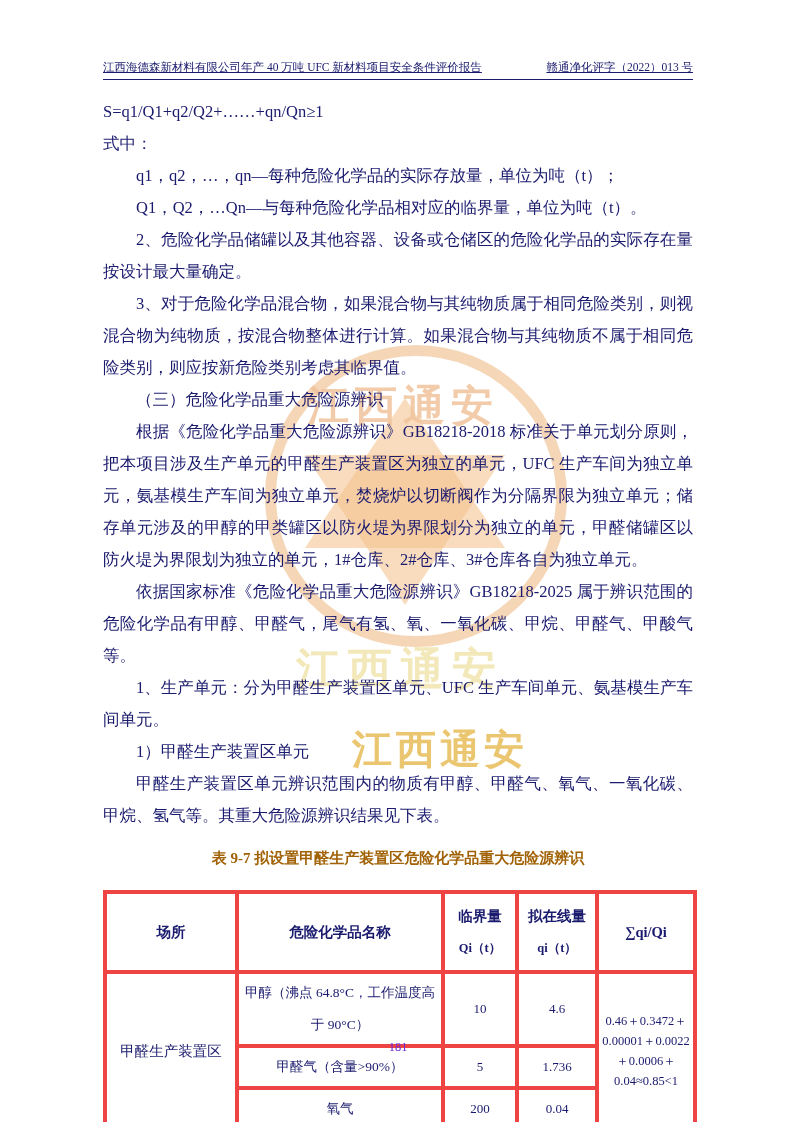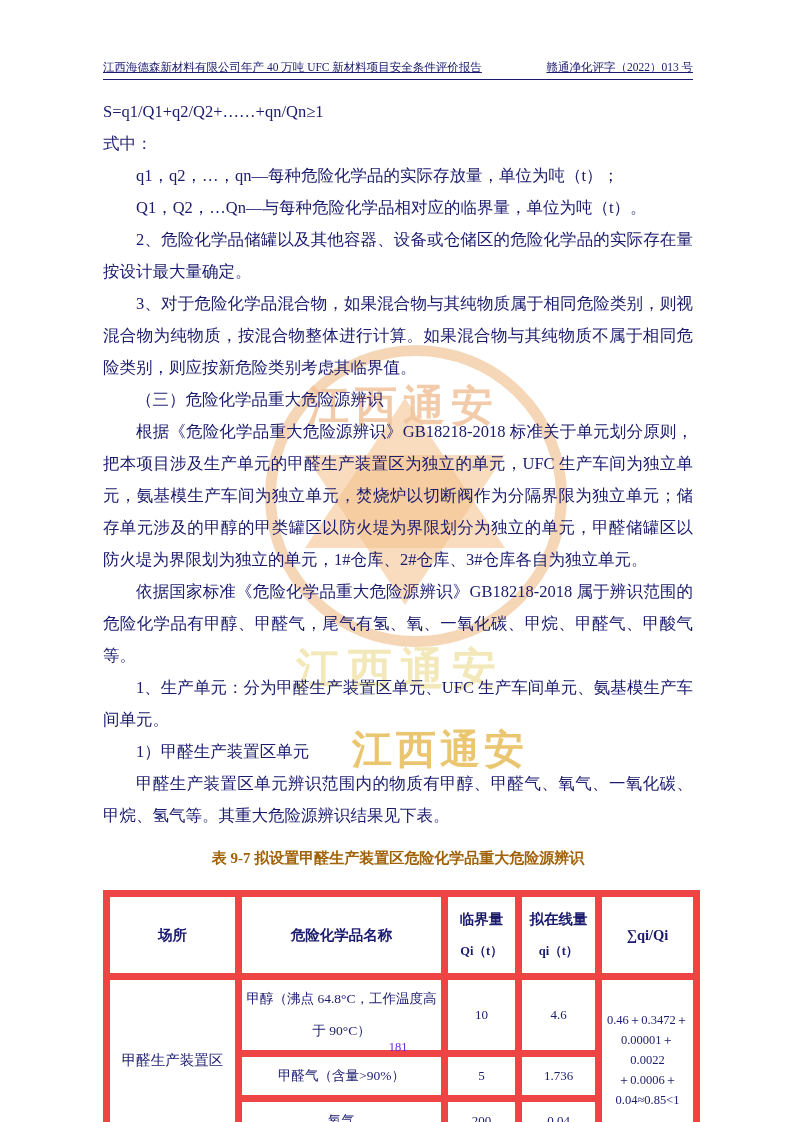--- a/index.html
+++ b/index.html
@@ -73,21 +73,21 @@
     margin-bottom: 16px;
   }
   table.risk {
     border-collapse: collapse;
     width: 590px;
     color: #1a1a6e;
     font-size: 13px;
     table-layout: fixed;
   }
   table.risk th, table.risk td {
-    border: 7px solid #ef4444;
+    border: 4px solid #ef4444;
     text-align: center;
     vertical-align: middle;
     padding: 3px 2px;
   }
   table.risk th {
     font-weight: bold;
     font-size: 14.5px;
     padding: 6px 2px;
   }
   table.risk th .small {
@@ -214,21 +214,21 @@
       <p class="p">式中：</p>
       <p class="p indent2">q1，q2，…，qn—每种危险化学品的实际存放量，单位为吨（t）；</p>
       <p class="p indent2">Q1，Q2，…Qn—与每种危险化学品相对应的临界量，单位为吨（t）。</p>
 
       <p class="p indent2">2、危险化学品储罐以及其他容器、设备或仓储区的危险化学品的实际存在量按设计最大量确定。</p>
       <p class="p indent2">3、对于危险化学品混合物，如果混合物与其纯物质属于相同危险类别，则视混合物为纯物质，按混合物整体进行计算。如果混合物与其纯物质不属于相同危险类别，则应按新危险类别考虑其临界值。</p>
 
       <p class="p sub-heading">（三）危险化学品重大危险源辨识</p>
 
       <p class="p indent2">根据《危险化学品重大危险源辨识》GB18218-2018 标准关于单元划分原则，把本项目涉及生产单元的甲醛生产装置区为独立的单元，UFC 生产车间为独立单元，氨基模生产车间为独立单元，焚烧炉以切断阀作为分隔界限为独立单元；储存单元涉及的甲醇的甲类罐区以防火堤为界限划分为独立的单元，甲醛储罐区以防火堤为界限划为独立的单元，1#仓库、2#仓库、3#仓库各自为独立单元。</p>
-      <p class="p indent2">依据国家标准《危险化学品重大危险源辨识》GB18218-2018 属于辨识范围的危险化学品有甲醇、甲醛气，尾气有氢、氧、一氧化碳、甲烷、甲醛气、甲酸气等。</p>
+      <p class="p indent2">依据国家标准《危险化学品重大危险源辨识》GB18218-2025 属于辨识范围的危险化学品有甲醇、甲醛气，尾气有氢、氧、一氧化碳、甲烷、甲醛气、甲酸气等。</p>
       <p class="p indent2">1、生产单元：分为甲醛生产装置区单元、UFC 生产车间单元、氨基模生产车间单元。</p>
       <p class="p indent2">1）甲醛生产装置区单元</p>
       <p class="p indent2">甲醛生产装置区单元辨识范围内的物质有甲醇、甲醛气、氧气、一氧化碳、甲烷、氢气等。其重大危险源辨识结果见下表。</p>
 
       <div class="table-title">表 9-7 拟设置甲醛生产装置区危险化学品重大危险源辨识</div>
 
       <table class="risk">
         <colgroup>
           <col style="width:132px">
           <col style="width:206px">

